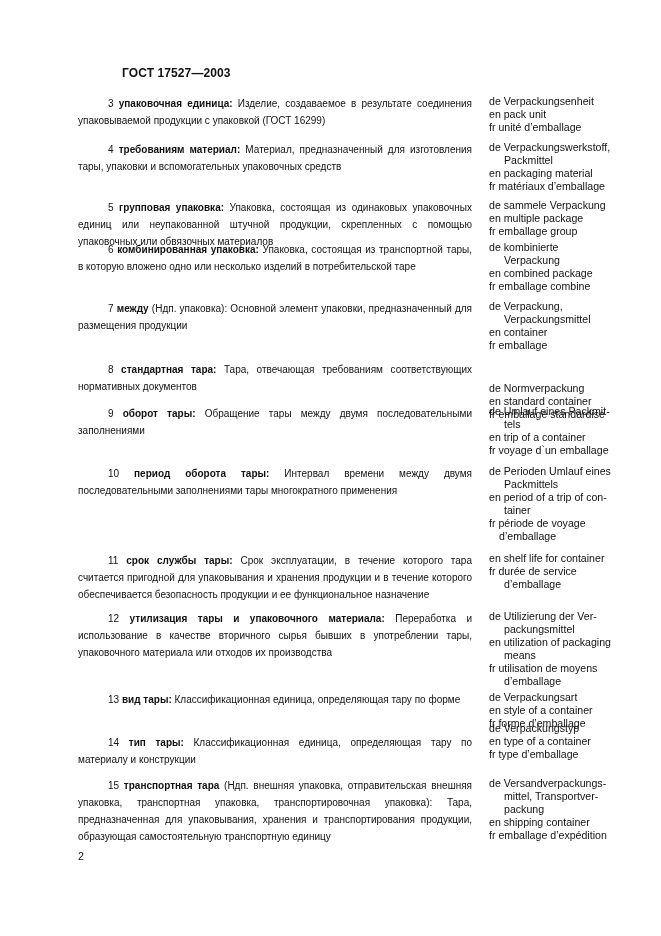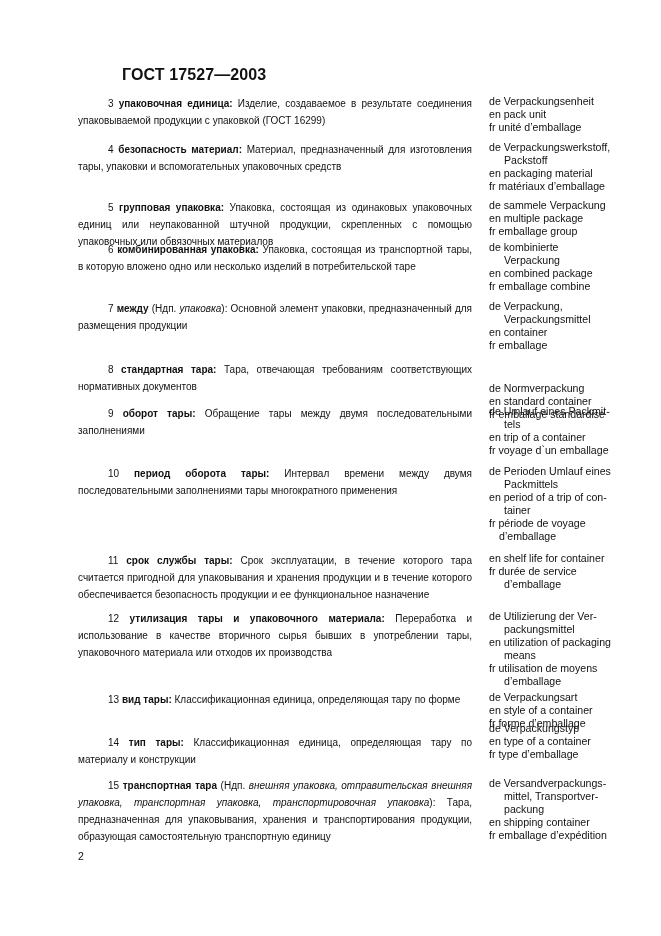--- a/index.html
+++ b/index.html
@@ -1,22 +1,22 @@
 <!DOCTYPE html>
 <html><head>
 <meta charset="utf-8">
 <style>
   html, body { margin: 0; padding: 0; background: #ffffff; }
   body { width: 661px; height: 936px; position: relative; overflow: hidden;
          font-family: "Liberation Sans", sans-serif; color: #111; }
-  .header { position: absolute; left: 78px; top: 66px; font-size: 16px; font-weight: bold; letter-spacing: 0.1px; padding-left: 44px; }
+  .header { position: absolute; left: 78px; top: 66px; font-size: 12px; font-weight: bold; letter-spacing: 0.1px; padding-left: 44px; }
   .entry { position: absolute; left: 78px; width: 394px; font-size: 10px; line-height: 17px; text-align: justify; }
   .entry .num { display: inline-block; padding-left: 30px; }
   .term { font-weight: bold; }
-  .it { font-style: italic; }
+  .it { }
   .eq { position: absolute; left: 489px; width: 160px; font-size: 10.6px; line-height: 13px; }
   .eq .ln { white-space: nowrap; }
   .eq .cont { padding-left: 15px; }
   .eq .cont2 { padding-left: 10px; }
   .pagenum { position: absolute; left: 78px; top: 850px; font-size: 10.6px; }
 </style>
 </head>
 <body>
 
 <div class="header">ГОСТ 17527—2003</div>
@@ -26,25 +26,25 @@
   <span class="term">упаковочная единица:</span><span> Изделие, создаваемое в результате соединения упаковываемой продукции с упаковкой (ГОСТ 16299)</span>
 </div>
 <div class="eq" style="top:95px">
   <div class="ln">de Verpackungsenheit</div>
   <div class="ln">en pack unit</div>
   <div class="ln">fr  unité d’emballage</div>
 </div>
 
 <div class="entry" style="top:141px">
   <span class="num">4</span>
-  <span class="term">безопасность материал:</span><span> Материал, предназначенный для изготовления тары, упаковки и вспомогательных упаковочных средств</span>
+  <span class="term">требованиям материал:</span><span> Материал, предназначенный для изготовления тары, упаковки и вспомогательных упаковочных средств</span>
 </div>
 <div class="eq" style="top:141px">
   <div class="ln">de Verpackungswerkstoff,</div>
-  <div class="ln cont">Packstoff</div>
+  <div class="ln cont">Packmittel</div>
   <div class="ln">en packaging material</div>
   <div class="ln">fr  matériaux d’emballage</div>
 </div>
 
 <div class="entry" style="top:199px">
   <span class="num">5</span>
   <span class="term">групповая упаковка:</span><span> Упаковка, состоящая из одинаковых упаковочных единиц или неупакованной штучной продукции, скрепленных с помощью упаковочных или обвязочных материалов</span>
 </div>
 <div class="eq" style="top:199px">
   <div class="ln">de sammele Verpackung</div>

